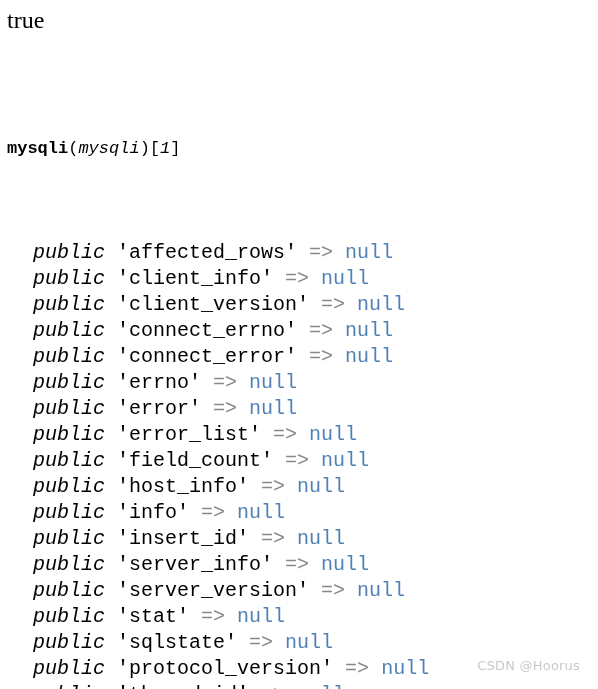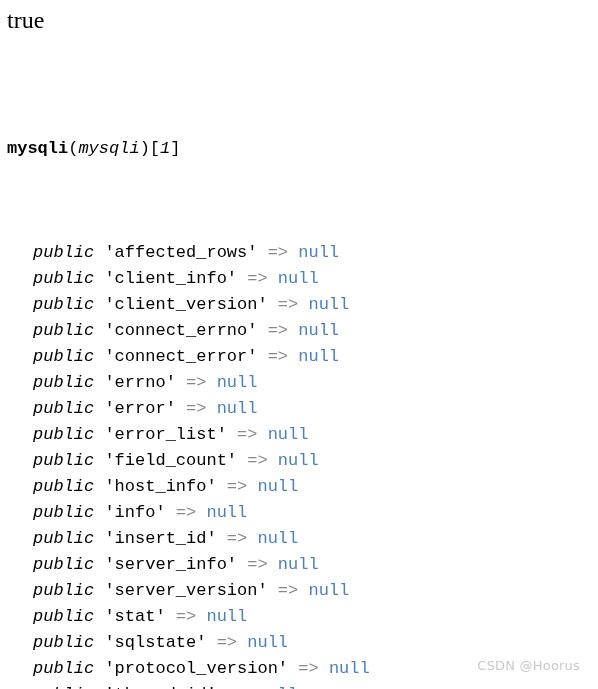--- a/index.html
+++ b/index.html
@@ -62,21 +62,21 @@
     color: #000000;
   }
 
   .prop-list {
     margin: 0;
     padding: 0;
     list-style: none;
   }
   .prop-row {
     white-space: pre;
-    font-size: 17px;
+    font-size: 20px;
     line-height: 26px;
     padding-left: 26px;
   }
   .visibility {
     font-style: italic;
     color: #000000;
   }
   .prop-name {
     color: #000000;
   }

